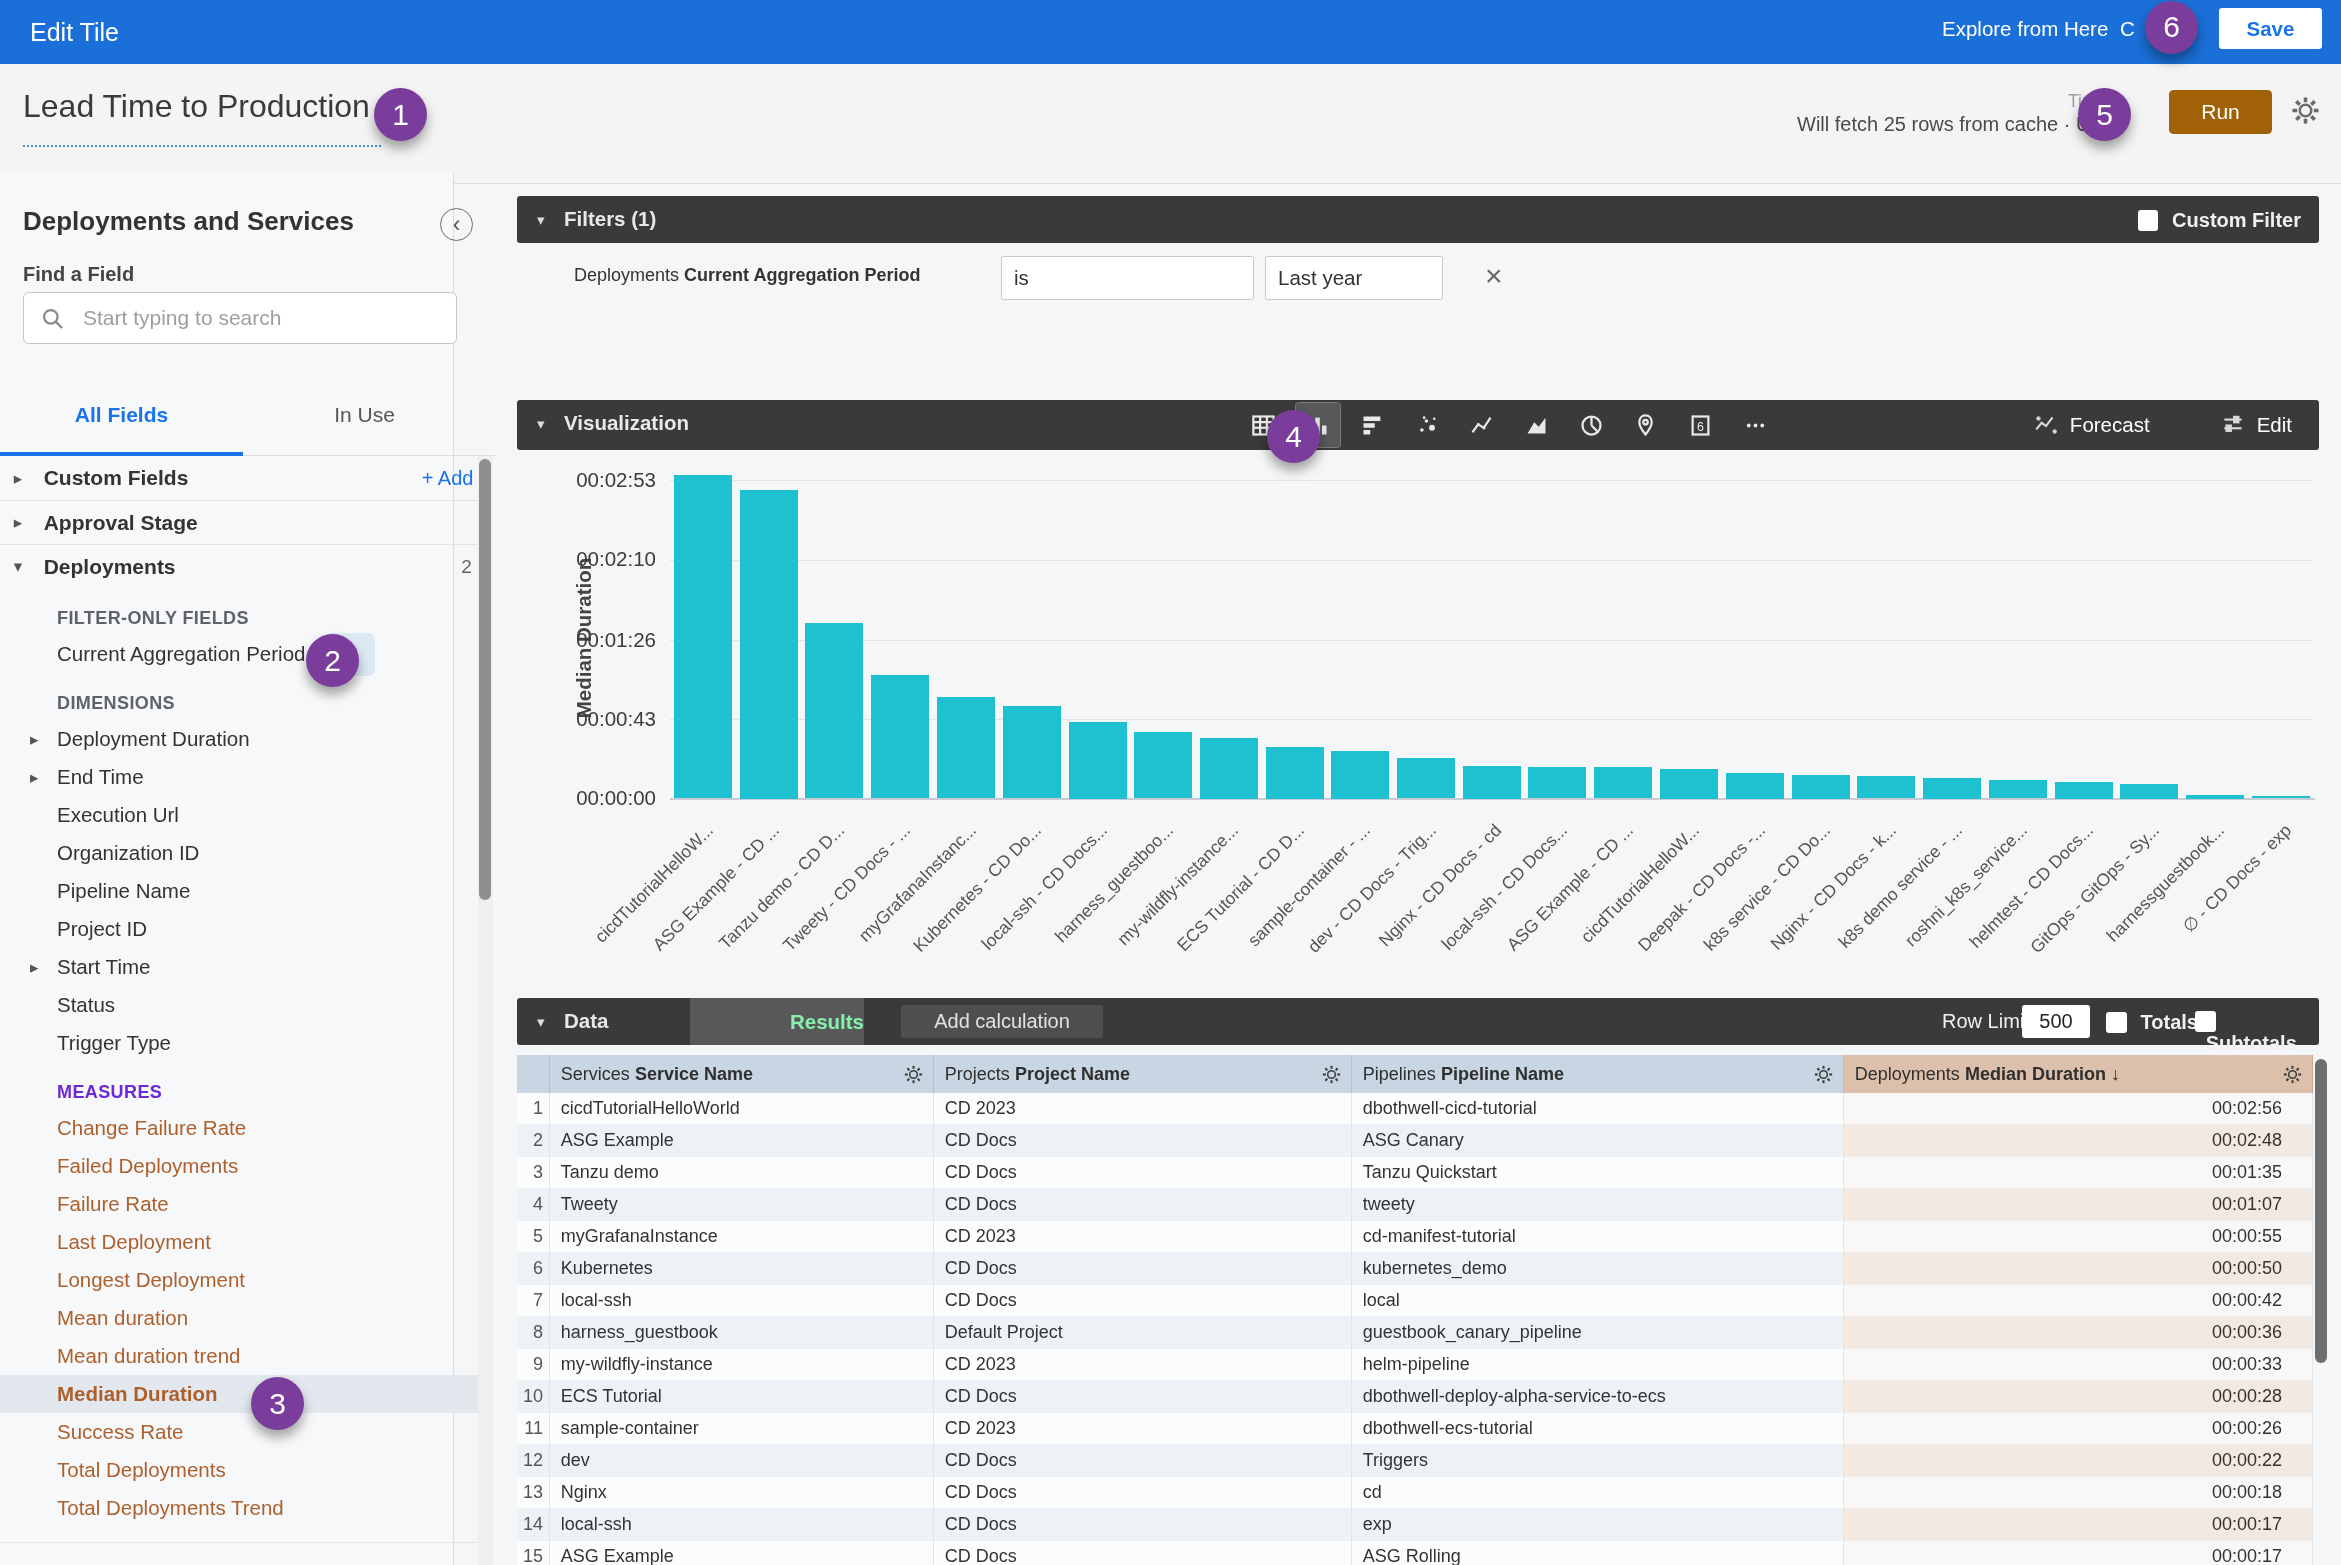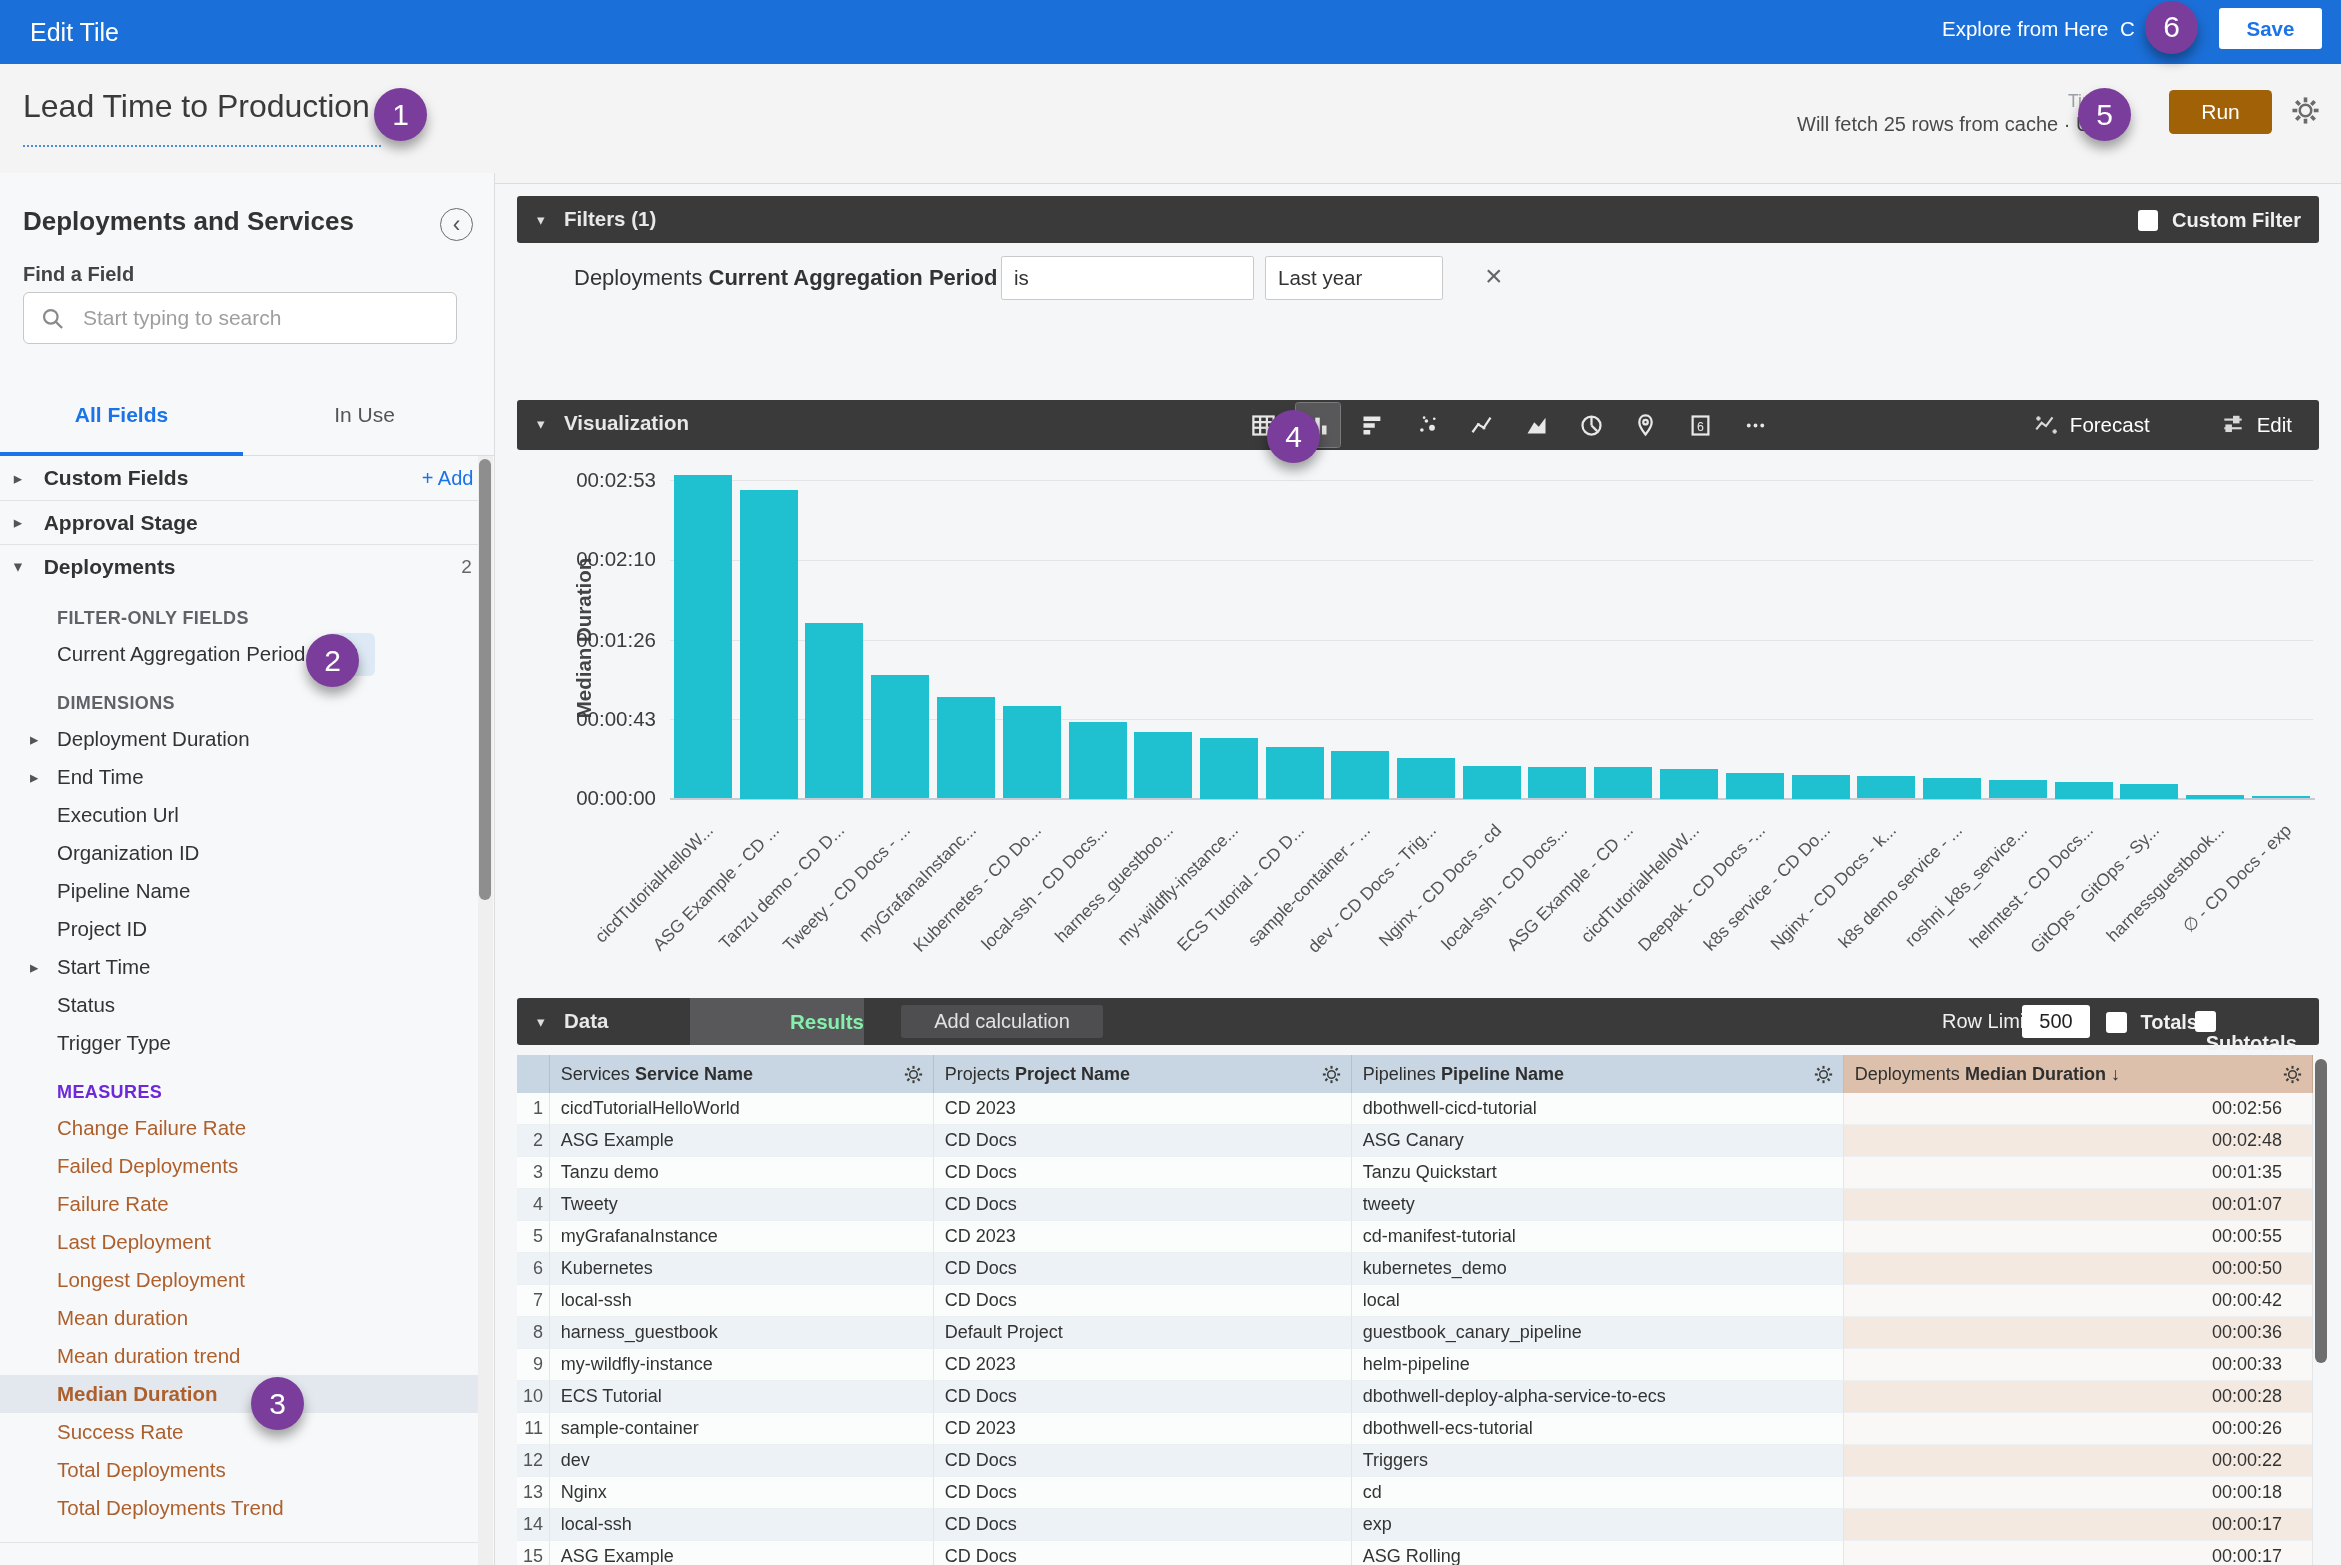--- a/index.html
+++ b/index.html
@@ -17,21 +17,21 @@
   .titlebar { position:absolute; left:0; top:64px; width:2342px; height:120px; background:#F4F4F5; border-bottom:0.8px solid #DCDCDC; }
   .tile-title { position:absolute; left:23px; top:24px; font-size:32px; color:#3A3A3A; }
   .tile-title-underline { position:absolute; left:23px; top:81px; width:358px; border-top:2.3px dotted #4C8FD6; }
   .fetch-status { position:absolute; left:1797px; top:49px; font-size:20px; color:#4A4A4A; }
   .tz-label { position:absolute; left:2068px; top:27px; font-size:17.5px; color:#9AA0A6; }
   .tz-caret { position:absolute; left:2193px; top:29px; font-size:16.7px; color:#888; }
   .run-btn { position:absolute; left:2169px; top:26px; width:103px; height:44px; background:#a16207; border-radius:4.6px; color:#fff; font-size:21px; text-align:center; line-height:44px; cursor:pointer; }
   .gear-main { position:absolute; left:2289px; top:30px; width:33px; height:33px; }
 
   
-  .sidebar { position:absolute; left:0; top:173px; width:495px; height:1392px; background:#F7F8F9; border-right:0.8px solid #DDDDDD; }
+  .sidebar { position:absolute; left:0; top:173px; width:454px; height:1392px; background:#F7F8F9; border-right:0.8px solid #DDDDDD; }
   .sb-title { position:absolute; left:23px; top:33px; font-size:26px; font-weight:bold; color:#333; }
   .sb-collapse { position:absolute; left:440px; top:35px; width:33px; height:33px; border:1.5px solid #6B6B6B; border-radius:50%; color:#555; font-size:23px; text-align:center; line-height:30px; cursor:pointer; }
   .sb-find { position:absolute; left:23px; top:90px; font-size:20px; font-weight:bold; color:#444; }
   .sb-search { position:absolute; left:23px; top:119px; width:434px; height:52px; background:#fff; border:1.5px solid #C7C7C7; border-radius:6px; }
   .sb-search svg { position:absolute; left:15px; top:12px; }
   .sb-search input { position:absolute; left:59px; top:1.5px; width:365px; height:46px; border:none; outline:none; font-size:21px; color:#333; background:transparent; font-family:"Liberation Sans",sans-serif; }
   .sb-search input::placeholder { color:#9E9E9E; }
   .sb-tabs { position:absolute; left:0; top:216px; width:495px; height:67px; border-bottom:0.8px solid #DDD; }
   .sb-tab { position:absolute; top:13.7px; width:243px; text-align:center; font-size:21px; cursor:pointer; }
   .sb-tab.all { left:0; color:#1A73E8; font-weight:bold; }
@@ -58,21 +58,21 @@
   
   .dark-bar { position:absolute; left:517px; width:1802px; height:47px; background:#3A3A3B; border-radius:3px; color:#E8E8E8; }
   .db-caret { position:absolute; left:20px; top:15px; font-size:15px; color:#DDD; }
   .db-label { position:absolute; left:47px; top:10.7px; font-size:20.5px; font-weight:bold; }
   .checkbox { width:20.5px; height:20.5px; background:#fff; border-radius:3px; display:inline-block; vertical-align:middle; cursor:pointer; }
   .db-check-label { font-size:20px; font-weight:bold; color:#F0F0F0; vertical-align:middle; margin-left:10.7px; }
 
   
   .filters-bar { top:196px; }
   .custom-filter { position:absolute; right:18px; top:13px; }
-  .filter-row-label { position:absolute; left:574px; top:265px; font-size:22px; color:#333; }
+  .filter-row-label { position:absolute; left:574px; top:265px; font-size:18px; color:#333; }
   .filter-row-label b { font-weight:bold; }
   .filter-input { position:absolute; top:256px; height:44px; background:#fff; border:1.5px solid #C9C9C9; border-radius:2.3px; font-size:20.5px; color:#333; padding-left:12px; font-family:"Liberation Sans",sans-serif; outline:none; }
   .op-input { left:1001px; width:253px; }
   .val-input { left:1265px; width:178px; }
   .filter-x { position:absolute; left:1485px; top:259px; font-size:30px; color:#666; cursor:pointer; }
 
   
   .viz-bar { top:400px; height:50px; }
   .viz-icons { position:absolute; left:724px; top:0; height:50px; display:flex; align-items:center; }
   .viz-tile { width:44px; height:44px; margin-right:10.7px; display:flex; align-items:center; justify-content:center; border-radius:2.3px; cursor:pointer; }

